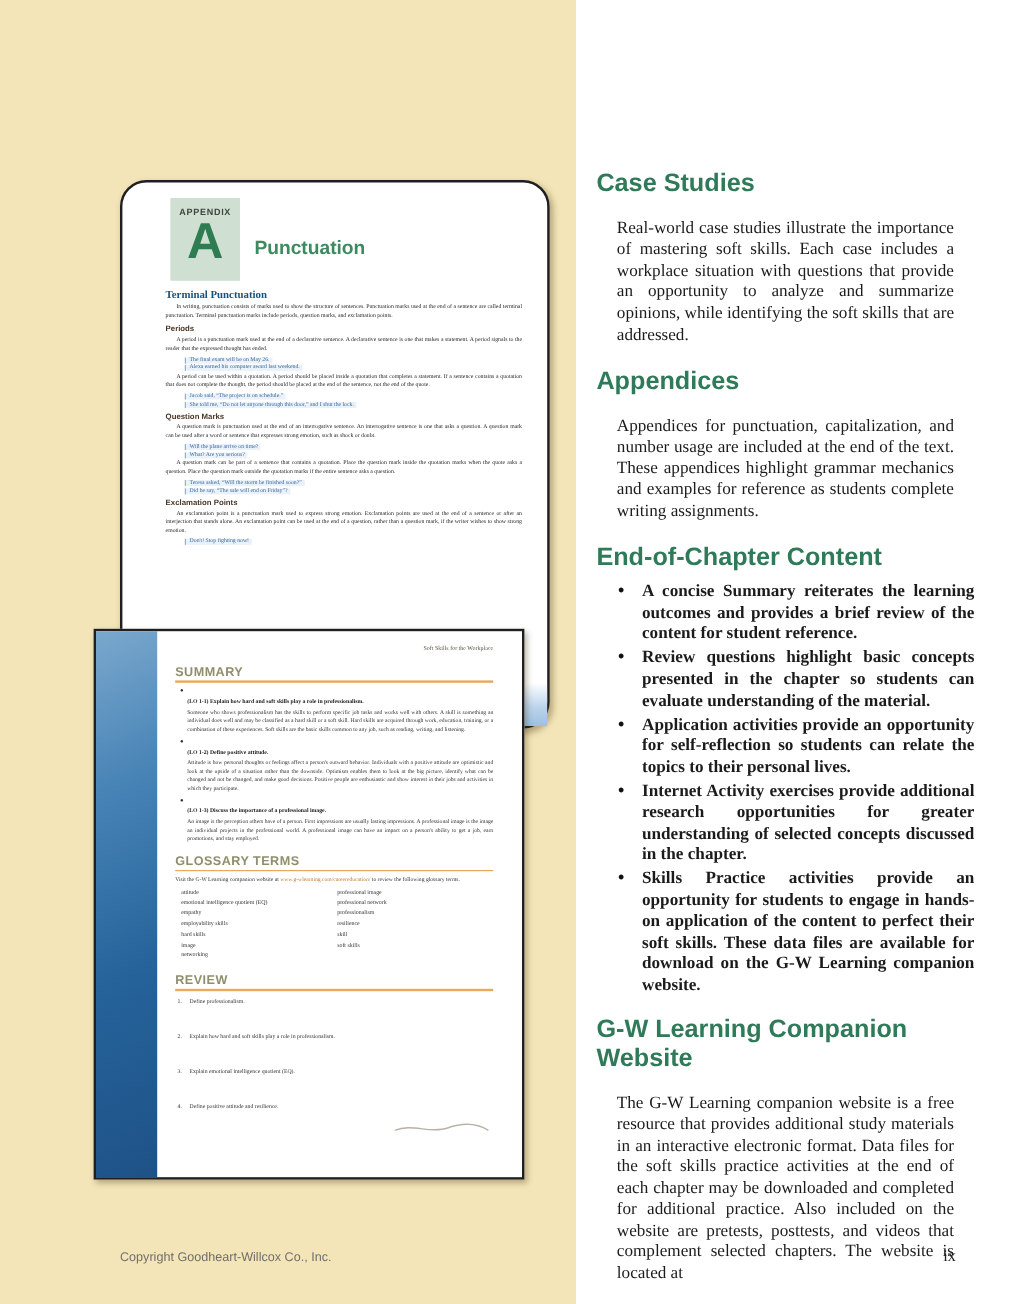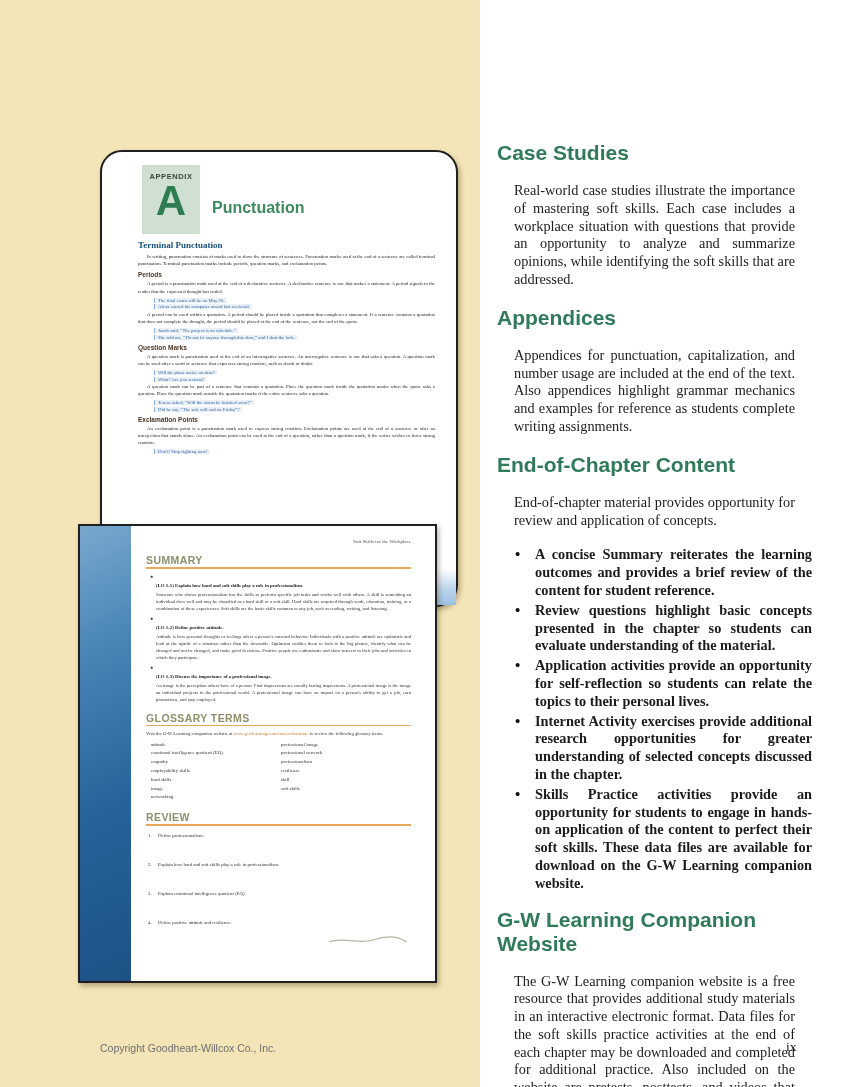--- a/index.html
+++ b/index.html
@@ -178,24 +178,23 @@
     </div>
   </div>
 </div>
 
 <div class="right-col">
 
   <div class="rc-h first">Case Studies</div>
   <p class="rc-p">Real-world case studies illustrate the importance of mastering soft skills. Each case includes a workplace situation with questions that provide an opportunity to analyze and summarize opinions, while identifying the soft skills that are addressed.</p>
 
   <div class="rc-h">Appendices</div>
-  <p class="rc-p">Appendices for punctuation, capitalization, and number usage are included at the end of the text. Also appendices highlight grammar mechanics and examples for reference as students complete writing assignments.</p>
+  <p class="rc-p">Appendices for punctuation, capitalization, and number usage are included at the end of the text. These appendices highlight grammar mechanics and examples for reference as students complete writing assignments.</p>
 
   <div class="rc-h">End-of-Chapter Content</div>
-  <p class="rc-p">End-of-chapter material provides opportunity for review and application of concepts.</p>
   <ul class="rc-list">
     <li class="rc-li"><span>A concise </span><strong>Summary</strong><span> reiterates the learning outcomes and provides a brief review of the content for student reference.</span></li>
     <li class="rc-li"><span></span><strong>Review</strong><span> questions highlight basic concepts presented in the chapter so students can evaluate understanding of the material.</span></li>
     <li class="rc-li"><span></span><strong>Application</strong><span> activities provide an opportunity for self-reflection so students can relate the topics to their personal lives.</span></li>
     <li class="rc-li"><span></span><strong>Internet Activity</strong><span> exercises provide additional research opportunities for greater understanding of selected concepts discussed in the chapter.</span></li>
     <li class="rc-li"><span></span><strong>Skills Practice</strong><span> activities provide an opportunity for students to engage in hands-on application of the content to perfect their soft skills. These data files are available for download on the G-W Learning companion website.</span></li>
   </ul>
 
   <div class="rc-h">G-W Learning Companion Website</div>
   <p class="rc-p">The G-W Learning companion website is a free resource that provides additional study materials in an interactive electronic format. Data files for the soft skills practice activities at the end of each chapter may be downloaded and completed for additional practice. Also included on the website are pretests, posttests, and videos that complement selected chapters. The website is located at</p>

